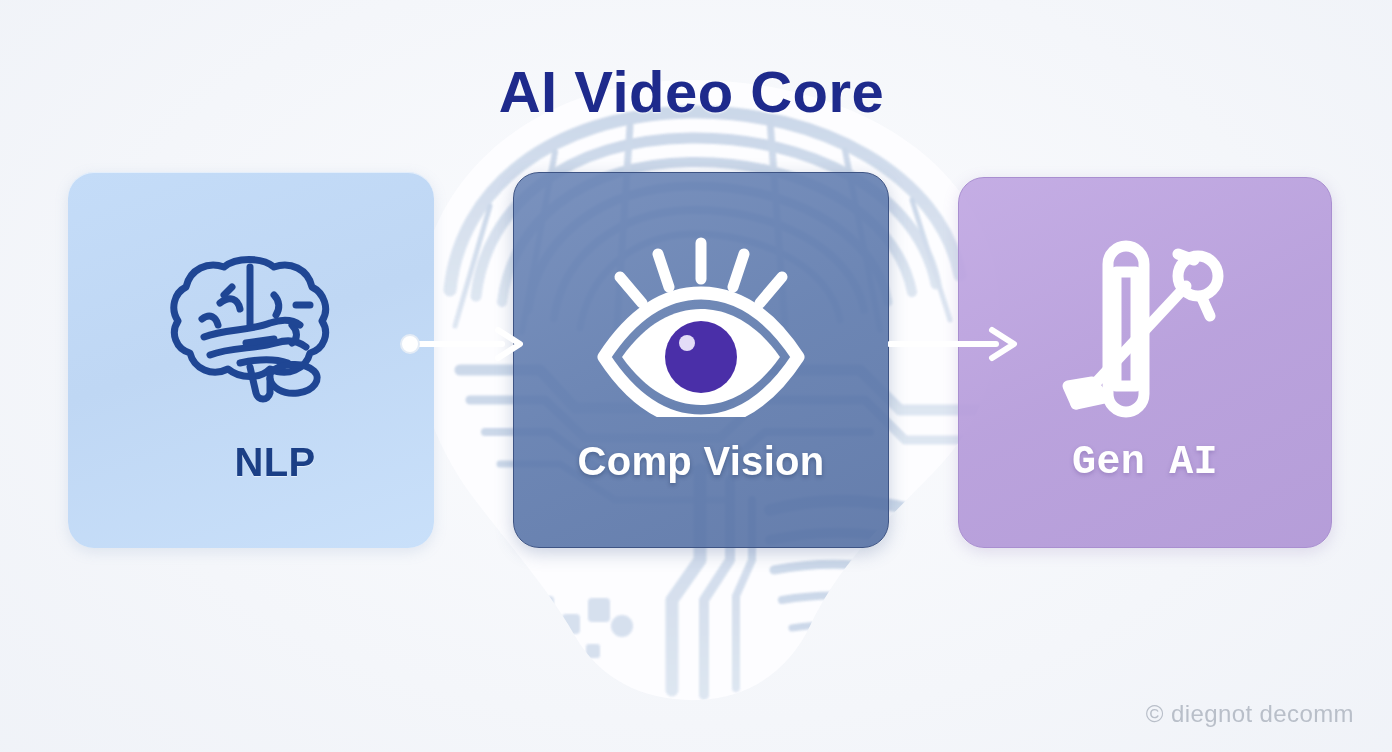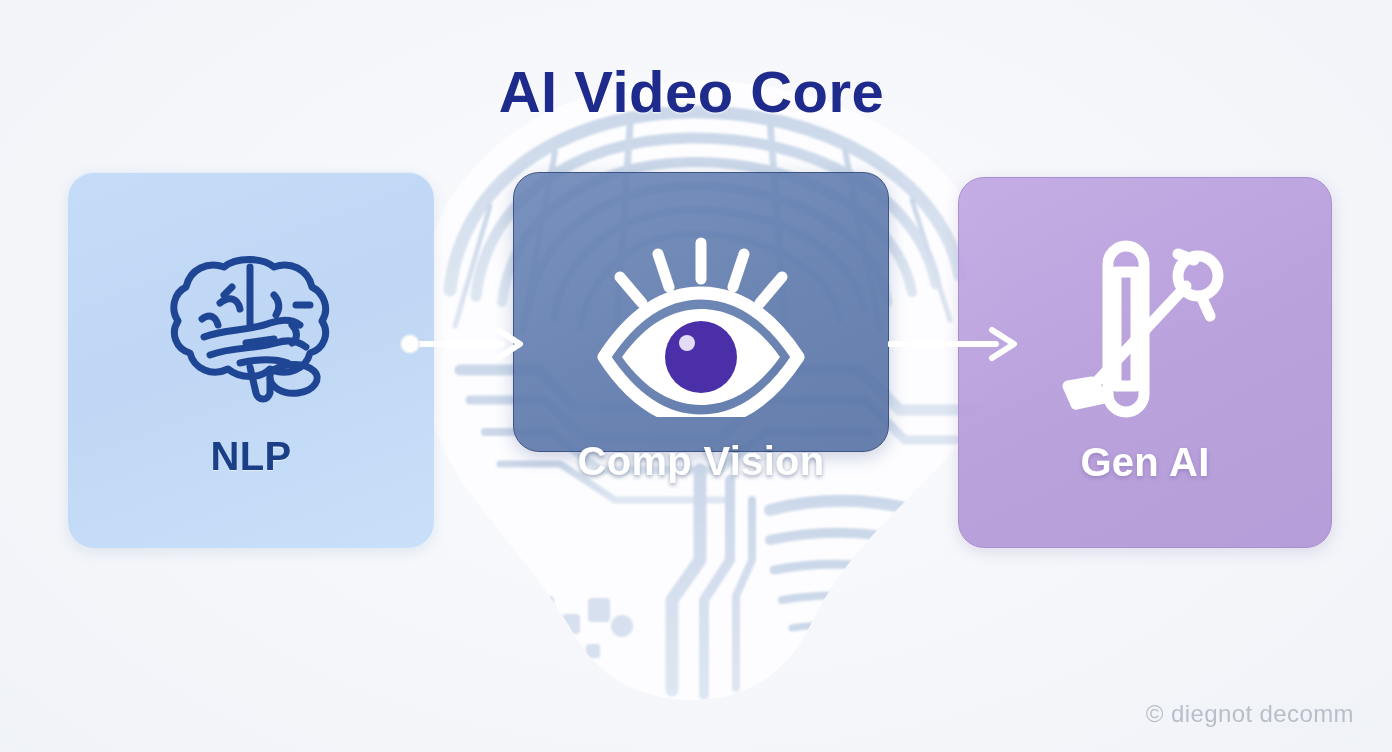--- a/index.html
+++ b/index.html
@@ -73,45 +73,45 @@
 
   #card-nlp {
     left: 68px;
     top: 172px;
     width: 366px;
     height: 376px;
     background: linear-gradient(160deg, #c4dcf8 0%, #bfd7f4 45%, #c9e0fa 100%);
     box-shadow: 0 4px 14px rgba(120,150,190,0.18), inset 0 1px 0 rgba(255,255,255,0.55);
   }
   #card-nlp .card-icon { top: 58px; height: 190px; }
-  #card-nlp .card-label { top: 262px; color: #1b3f86; text-shadow: 0 1px 1px rgba(255,255,255,0.55); }
+  #card-nlp .card-label { top: 268px; color: #1b3f86; text-shadow: 0 1px 1px rgba(255,255,255,0.55); padding-left: 24px; }
 
   #card-cv {
     left: 513px;
     top: 172px;
     width: 376px;
-    height: 280px;
+    height: 376px;
     background: linear-gradient(155deg, rgba(104,131,181,0.88) 0%, rgba(93,121,172,0.9) 50%, rgba(85,112,163,0.9) 100%);
     border: 1.5px solid #3e5484;
     box-shadow: 0 5px 18px rgba(70,95,145,0.28);
   }
   #card-cv .card-icon { top: 54px; height: 200px; }
   #card-cv .card-label { top: 266px; color: #ffffff; text-shadow: 0 2px 4px rgba(40,60,100,0.45); }
 
   #card-gen {
     left: 958px;
     top: 177px;
     width: 374px;
     height: 371px;
     background: linear-gradient(155deg, rgba(191,165,226,0.9) 0%, rgba(181,155,218,0.92) 50%, rgba(176,150,214,0.92) 100%);
     border: 1px solid #a98fd0;
     box-shadow: 0 4px 16px rgba(130,105,175,0.2);
   }
   #card-gen .card-icon { top: 50px; height: 200px; }
-  #card-gen .card-label { top: 262px; color: #ffffff; text-shadow: 0 2px 4px rgba(100,75,145,0.35); }
+  #card-gen .card-label { top: 262px; color: #ffffff; text-shadow: 0 2px 4px rgba(100,75,145,0.35); font-family: Liberation Mono, monospace; }
 
   
   .connector {
     position: absolute;
     z-index: 5;
   }
   #connector-1 { left: 398px; top: 322px; width: 125px; height: 44px; }
   #connector-2 { left: 888px; top: 322px; width: 130px; height: 44px; }
 
   

